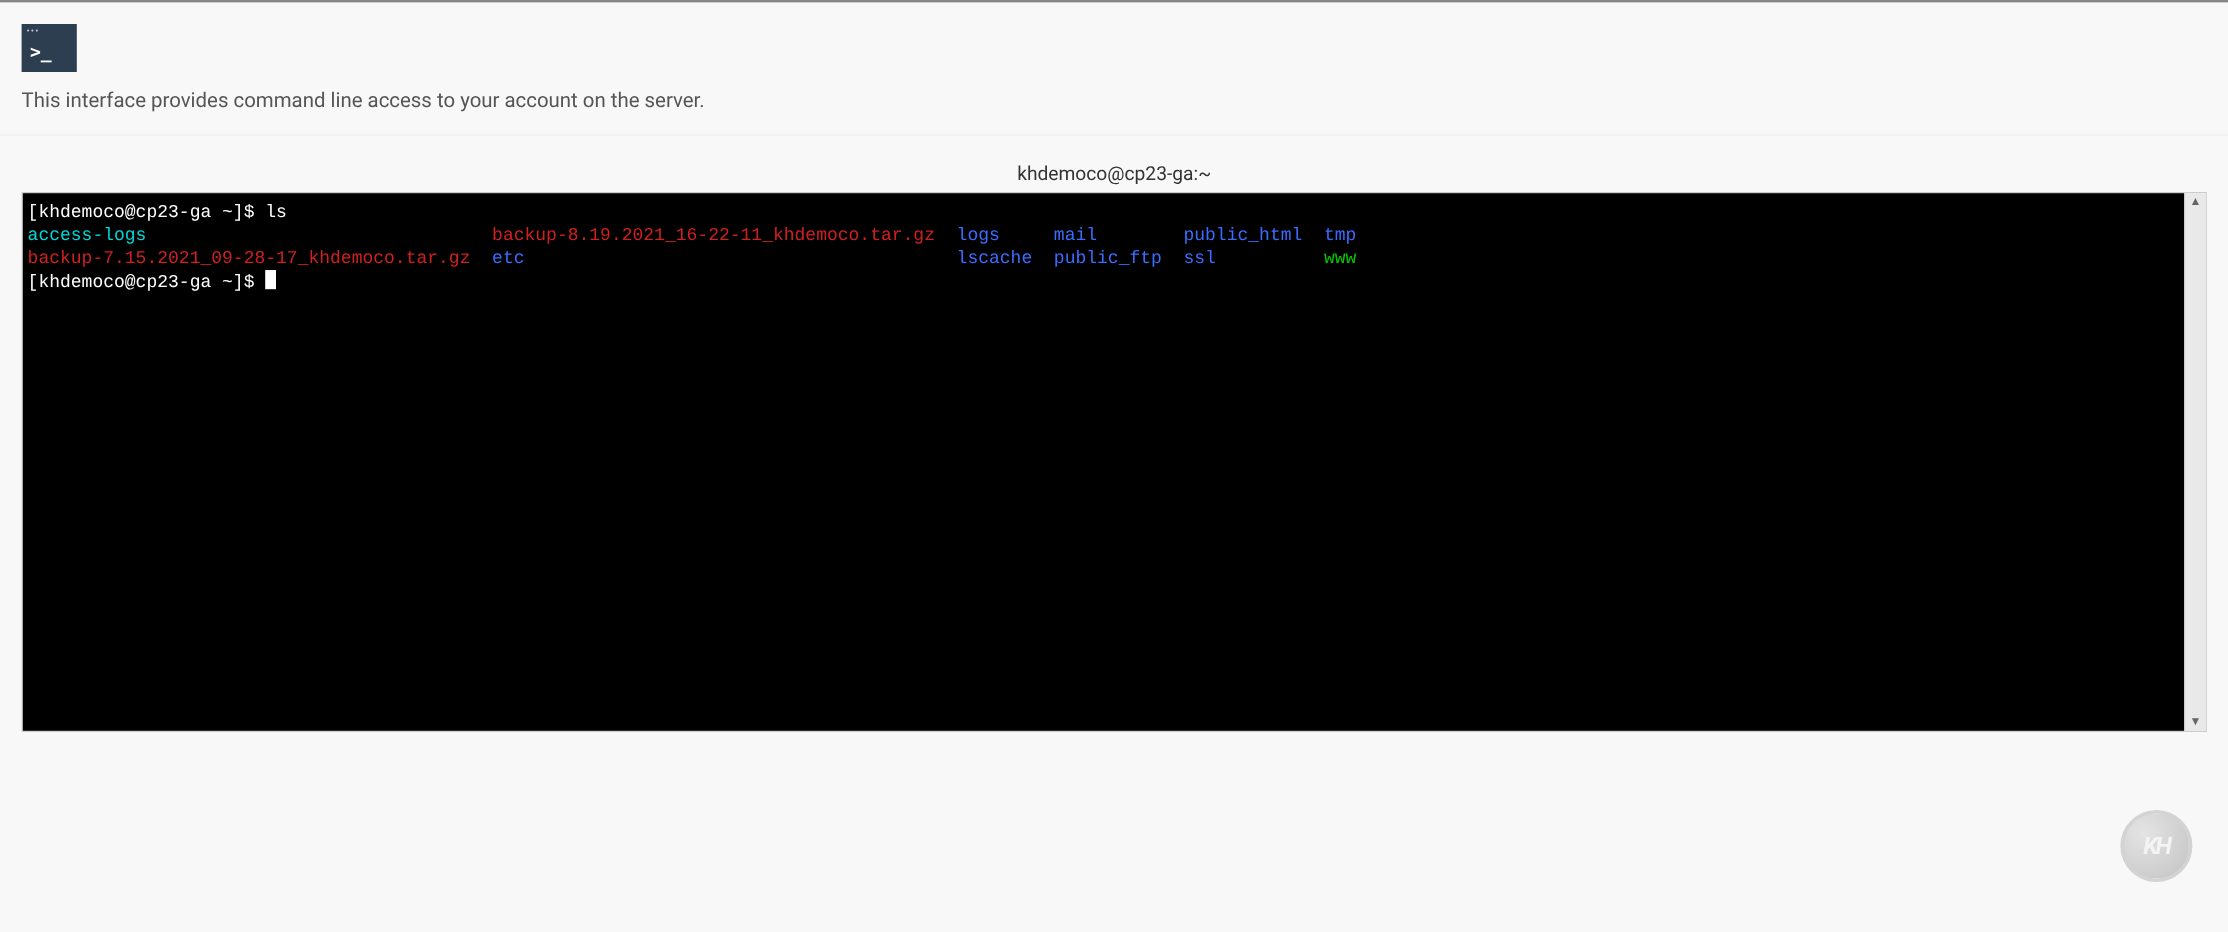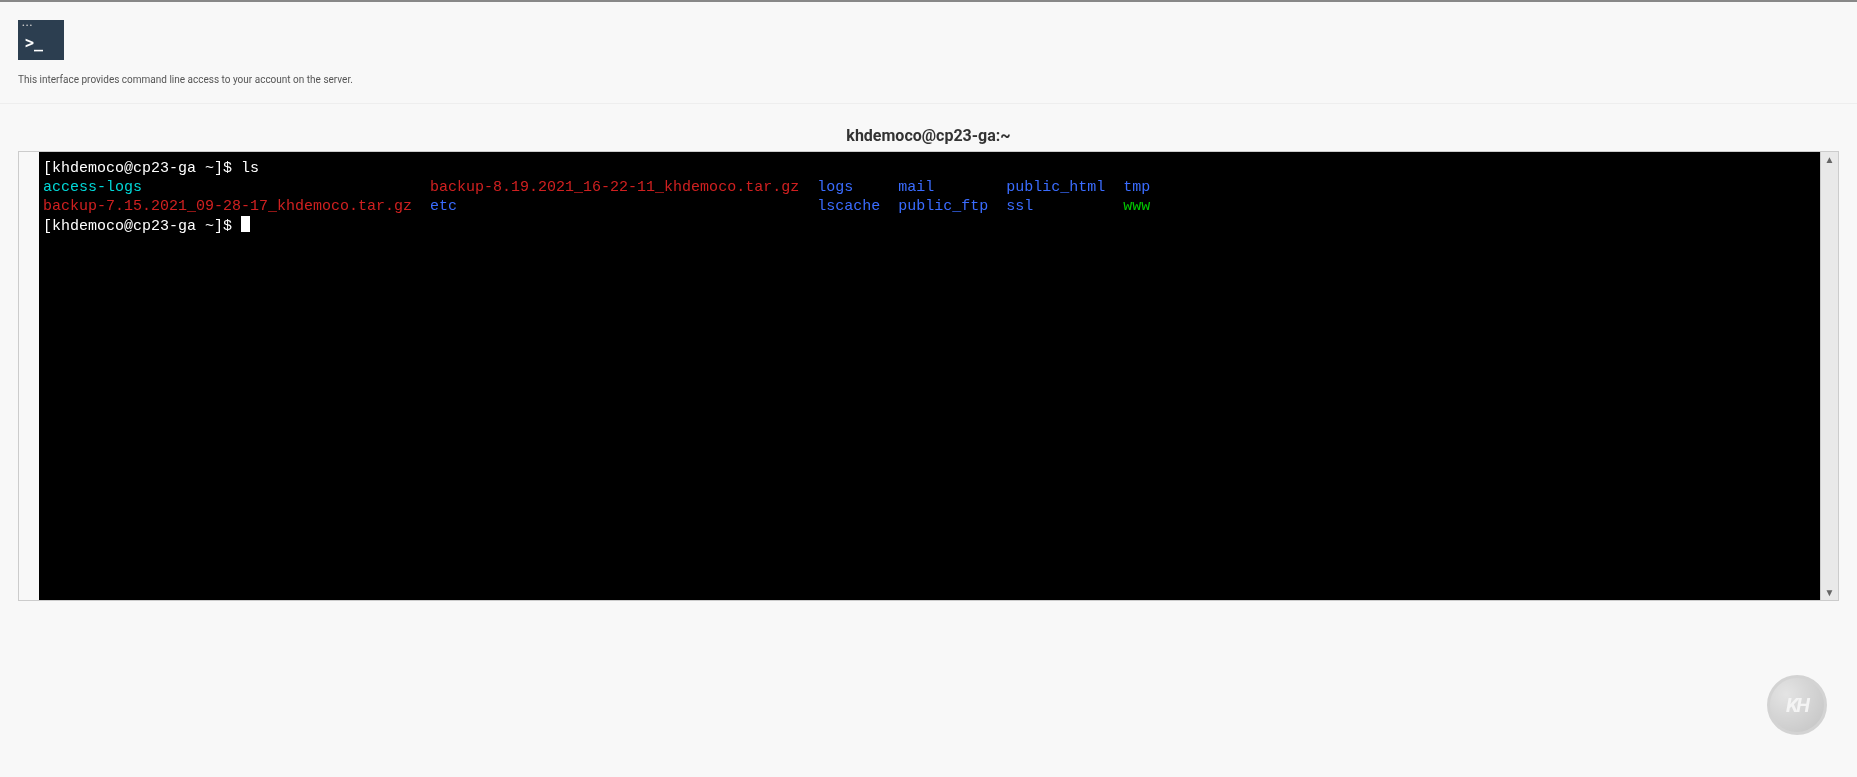--- a/index.html
+++ b/index.html
@@ -45,37 +45,36 @@
     margin-top: 6px;
     font-family: monospace;
   }
   .page-title {
     font-size: 38px;
     font-weight: 300;
     color: #444;
   }
   .desc {
     padding: 0 18px 18px 18px;
-    font-size: 10px;
+    font-size: 17px;
     color: #555;
     border-bottom: 1px solid #eee;
     margin-bottom: 18px;
   }
   .session-bar {
     text-align: center;
-    font-weight: 700;
+    font-weight: 400;
     font-size: 16px;
     color: #333;
     padding: 4px 0 6px 0;
   }
   .terminal-wrap {
     margin: 0 18px;
     border: 1px solid #ccc;
     display: flex;
-    padding-left: 20px;
   }
   .terminal {
     background: #000;
     color: #fff;
     font-family: "Consolas", "Menlo", "Courier New", monospace;
     font-size: 15px;
     line-height: 19px;
     padding: 7px 4px;
     flex: 1;
     height: 448px;

